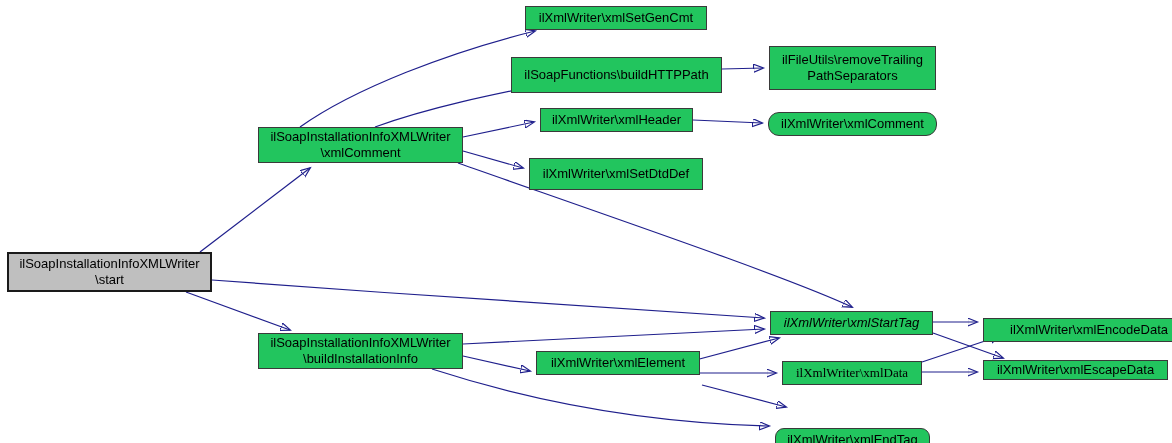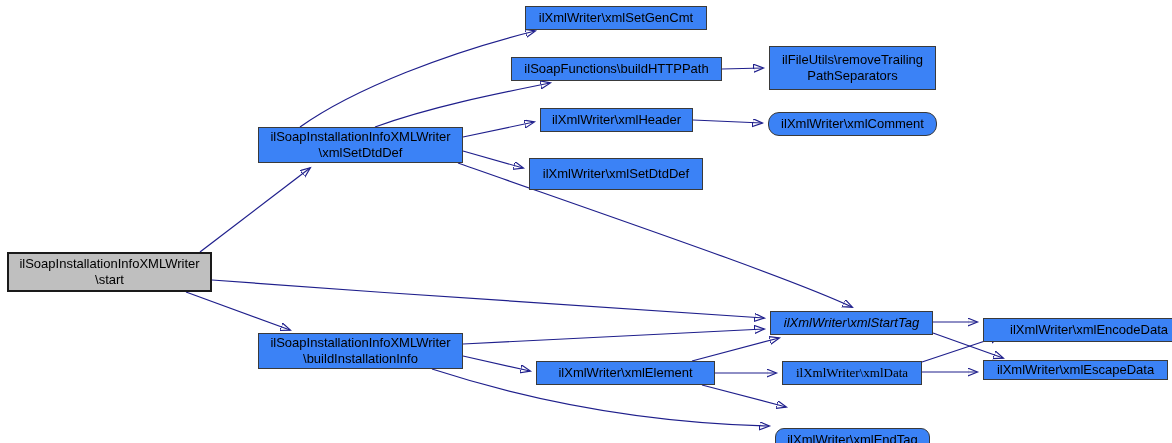--- a/index.html
+++ b/index.html
@@ -7,21 +7,21 @@
     position:relative;
     width:1172px;height:443px;
     background:#ffffff;
     font-family:"Liberation Sans","DejaVu Sans",sans-serif;
     overflow:hidden;
   }
   .edges{position:absolute;left:0;top:0;width:1172px;height:443px;z-index:1;}
   .edges path{fill:none;stroke:#1f1f8c;stroke-width:1.2px;}
   .node{
     position:absolute;z-index:2;box-sizing:border-box;
-    background:#3b82f6;border:1.5px solid #3a3a3a;
+    background:#22c55e;border:1.5px solid #3a3a3a;
     display:flex;flex-direction:column;align-items:center;justify-content:center;
     font-size:13px;line-height:16px;color:#000000;
     text-align:center;white-space:nowrap;cursor:pointer;
   }
   .node.highlight{background:#bfbfbf;border:2px solid #1a1a1a;}
   .node span{display:block;}
 </style>
 </head>
 <body>
 
@@ -55,33 +55,33 @@
     <path d="M922,372 L977,372" marker-end="url(#arrow)"></path>
   </svg>
 
   <div class="node highlight" style="left:7px;top:252px;width:205px;height:40px;">
     <span>ilSoapInstallationInfoXMLWriter</span>
     <span>\start</span>
   </div>
 
   <div class="node" style="left:258px;top:127px;width:205px;height:36px;">
     <span>ilSoapInstallationInfoXMLWriter</span>
-    <span>\xmlSetDtdDef</span>
+    <span>\xmlComment</span>
   </div>
 
   <div class="node" style="left:258px;top:333px;width:205px;height:36px;">
     <span>ilSoapInstallationInfoXMLWriter</span>
     <span>\buildInstallationInfo</span>
   </div>
 
   <div class="node" style="left:525px;top:6px;width:182px;height:24px;">
     <span>ilXmlWriter\xmlSetGenCmt</span>
   </div>
 
-  <div class="node" style="left:511px;top:57px;width:211px;height:24px;">
+  <div class="node" style="left:511px;top:57px;width:211px;height:36px;">
     <span>ilSoapFunctions\buildHTTPPath</span>
   </div>
 
   <div class="node" style="left:769px;top:46px;width:167px;height:44px;">
     <span>ilFileUtils\removeTrailing</span>
     <span>PathSeparators</span>
   </div>
 
   <div class="node" style="left:540px;top:108px;width:153px;height:24px;">
     <span>ilXmlWriter\xmlHeader</span>
@@ -92,21 +92,21 @@
   </div>
 
   <div class="node" style="left:529px;top:158px;width:174px;height:32px;">
     <span>ilXmlWriter\xmlSetDtdDef</span>
   </div>
 
   <div class="node" style="left:770px;top:311px;width:163px;height:24px;font-style:italic;">
     <span>ilXmlWriter\xmlStartTag</span>
   </div>
 
-  <div class="node" style="left:536px;top:361px;width:179px;height:24px;">
+  <div class="node" style="left:536px;top:351px;width:164px;height:24px;">
     <span>ilXmlWriter\xmlElement</span>
   </div>
 
   <div class="node" style="left:782px;top:361px;width:140px;height:24px;font-family:Liberation Serif, serif;">
     <span>ilXmlWriter\xmlData</span>
   </div>
 
   <div class="node" style="left:775px;top:428px;width:155px;height:24px;border-radius:9px;">
     <span>ilXmlWriter\xmlEndTag</span>
   </div>

